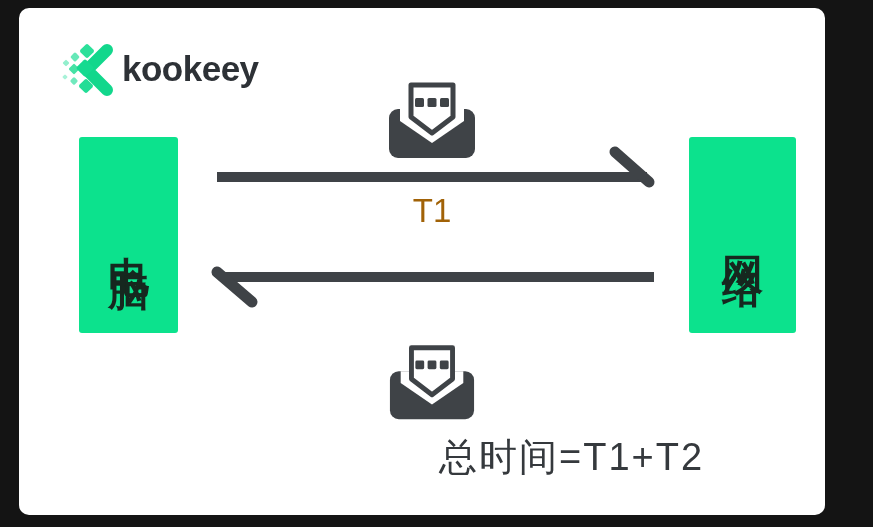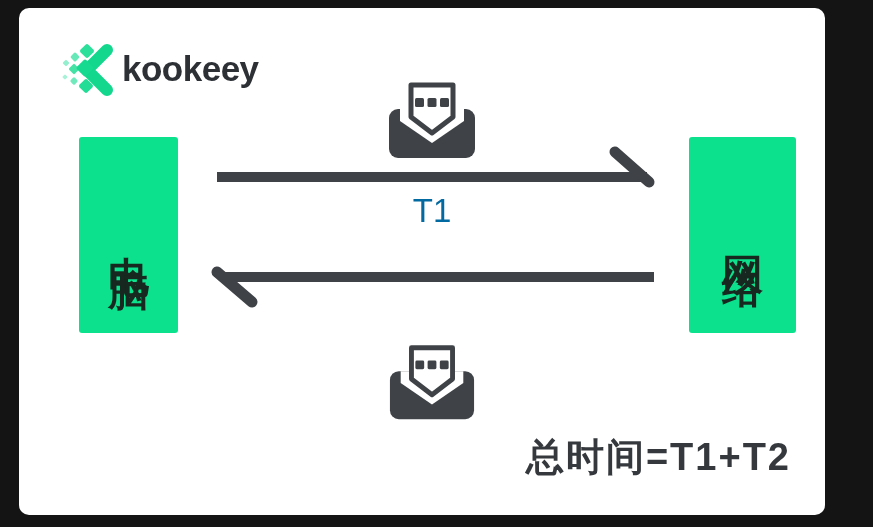--- a/index.html
+++ b/index.html
@@ -61,37 +61,36 @@
   }
 
   
   .arrow-top    { position: absolute; left: 190px; top: 132px; width: 450px; height: 60px; }
   .arrow-bottom { position: absolute; left: 180px; top: 232px; width: 470px; height: 70px; }
   .t-label {
     position: absolute;
     width: 150px;
     text-align: center;
     font-size: 33px;
-    color: #0369a1;
+    color: #a16207;
   }
   .t1 { left: 338px; top: 184px; }
   .t2 { left: 338px; top: 291px; }
 
   
   .mail-top    { position: absolute; left: 367px; top: 70px;  width: 92px; height: 84px; }
   .mail-bottom { position: absolute; left: 368px; top: 331px; width: 90px; height: 86px; }
 
   
   .formula {
     position: absolute;
     left: 420px; top: 424px;
     width: 352px;
-    text-align: right;
     font-size: 38px;
-    font-weight: 700;
+    font-weight: 400;
     color: #35393d;
     letter-spacing: 2px;
     white-space: nowrap;
   }
 </style>
 </head>
 <body>
 
 <div class="stage">
   <div class="card">

